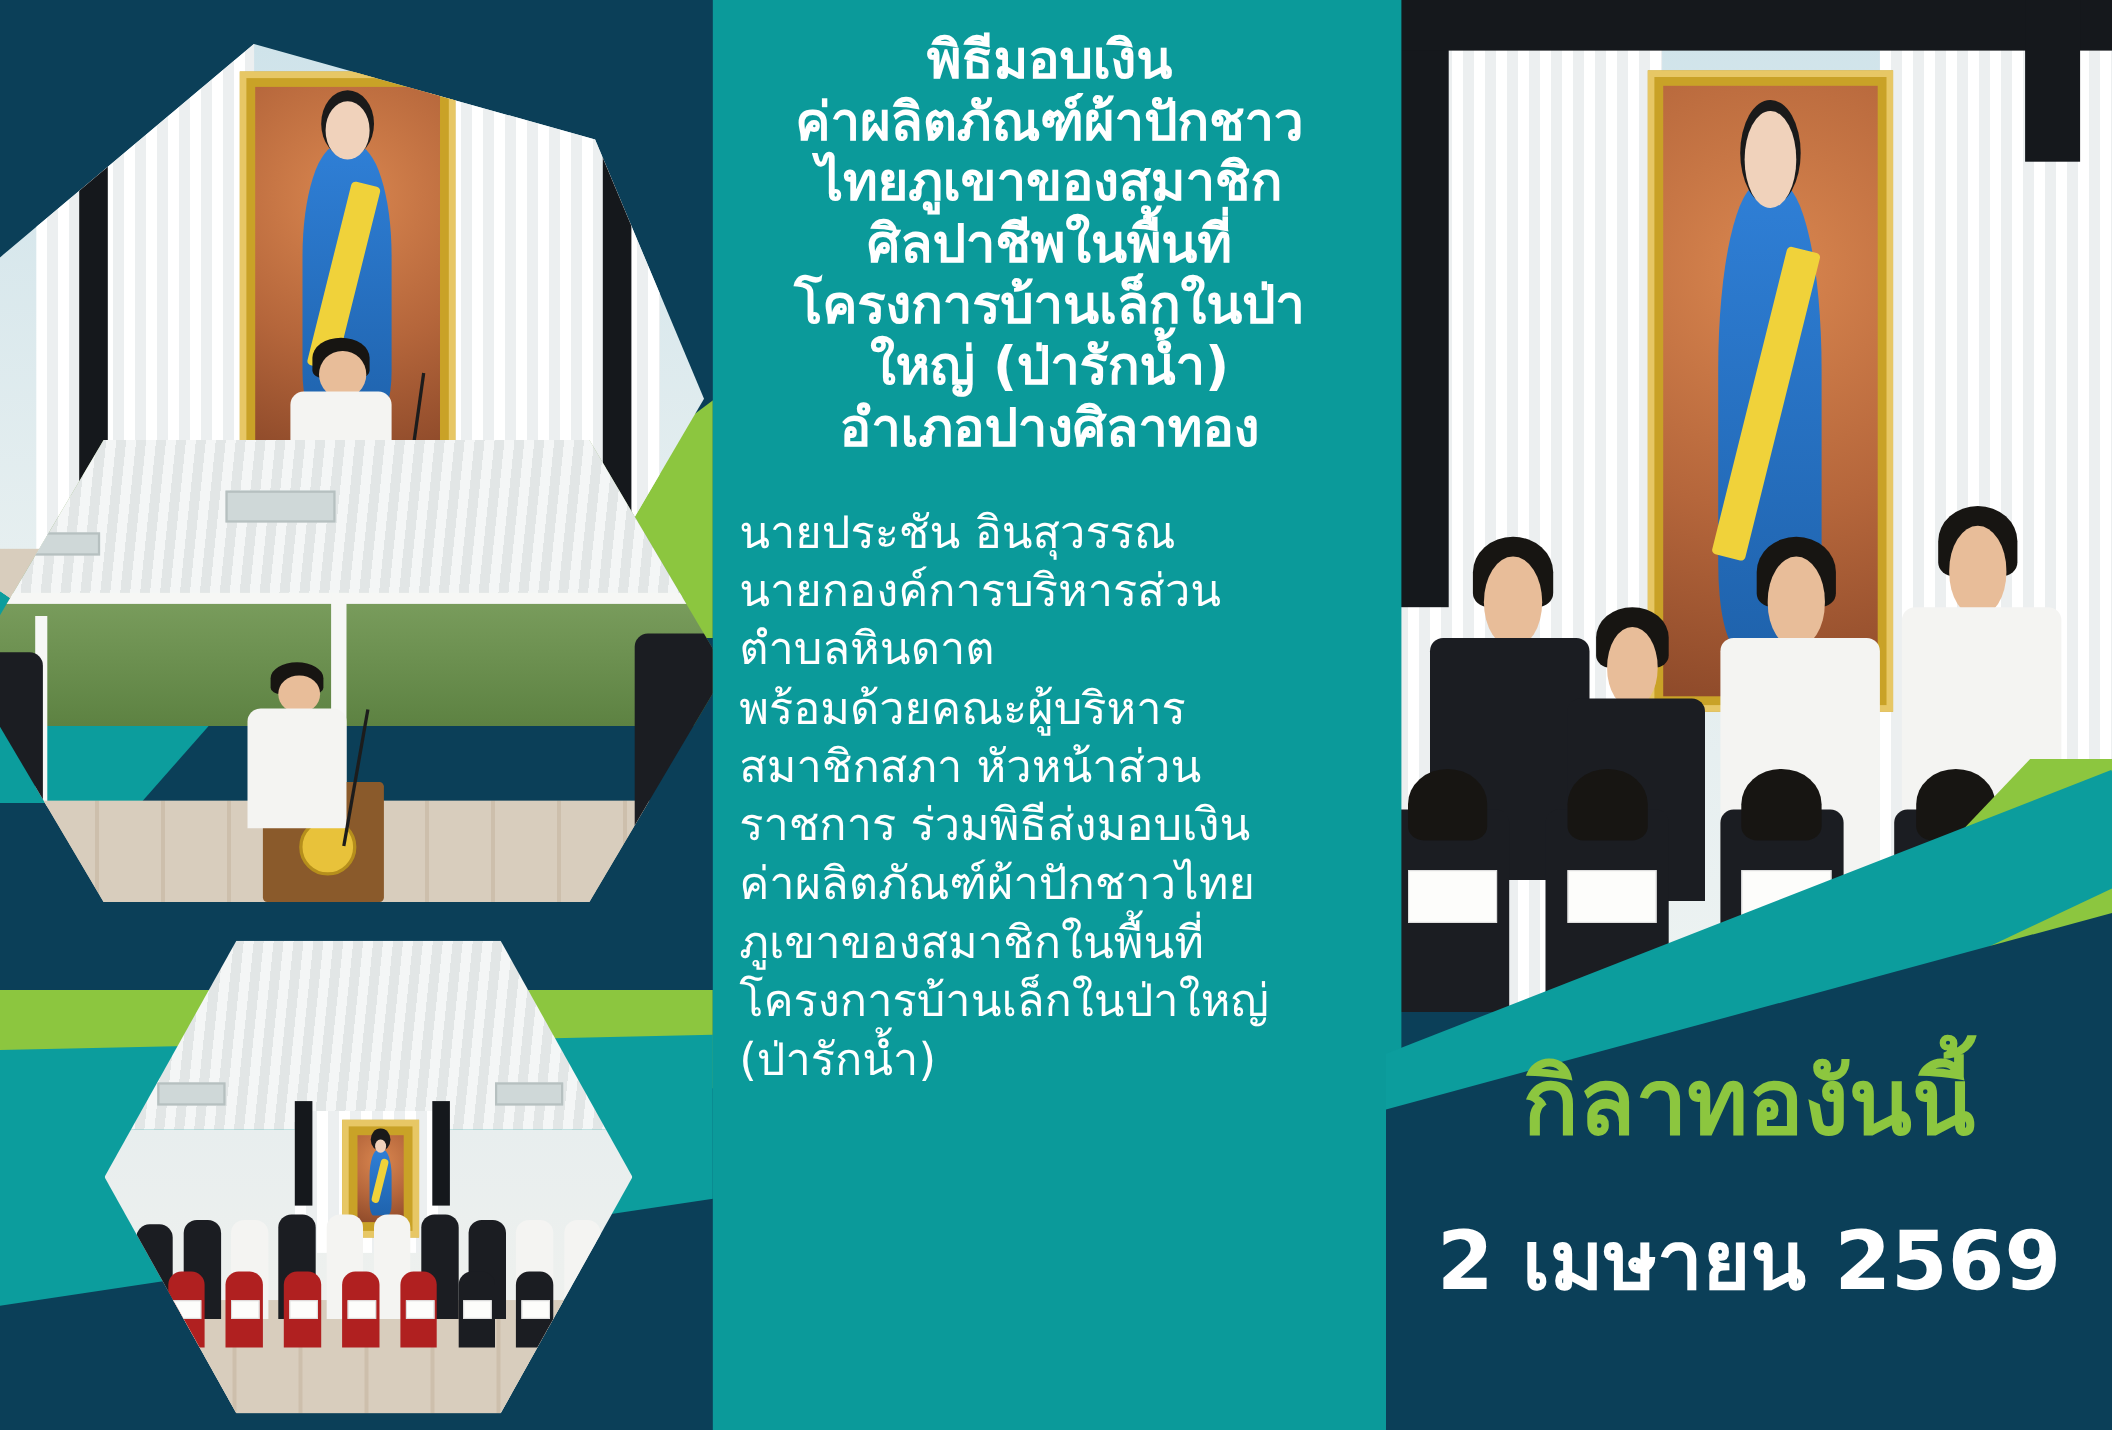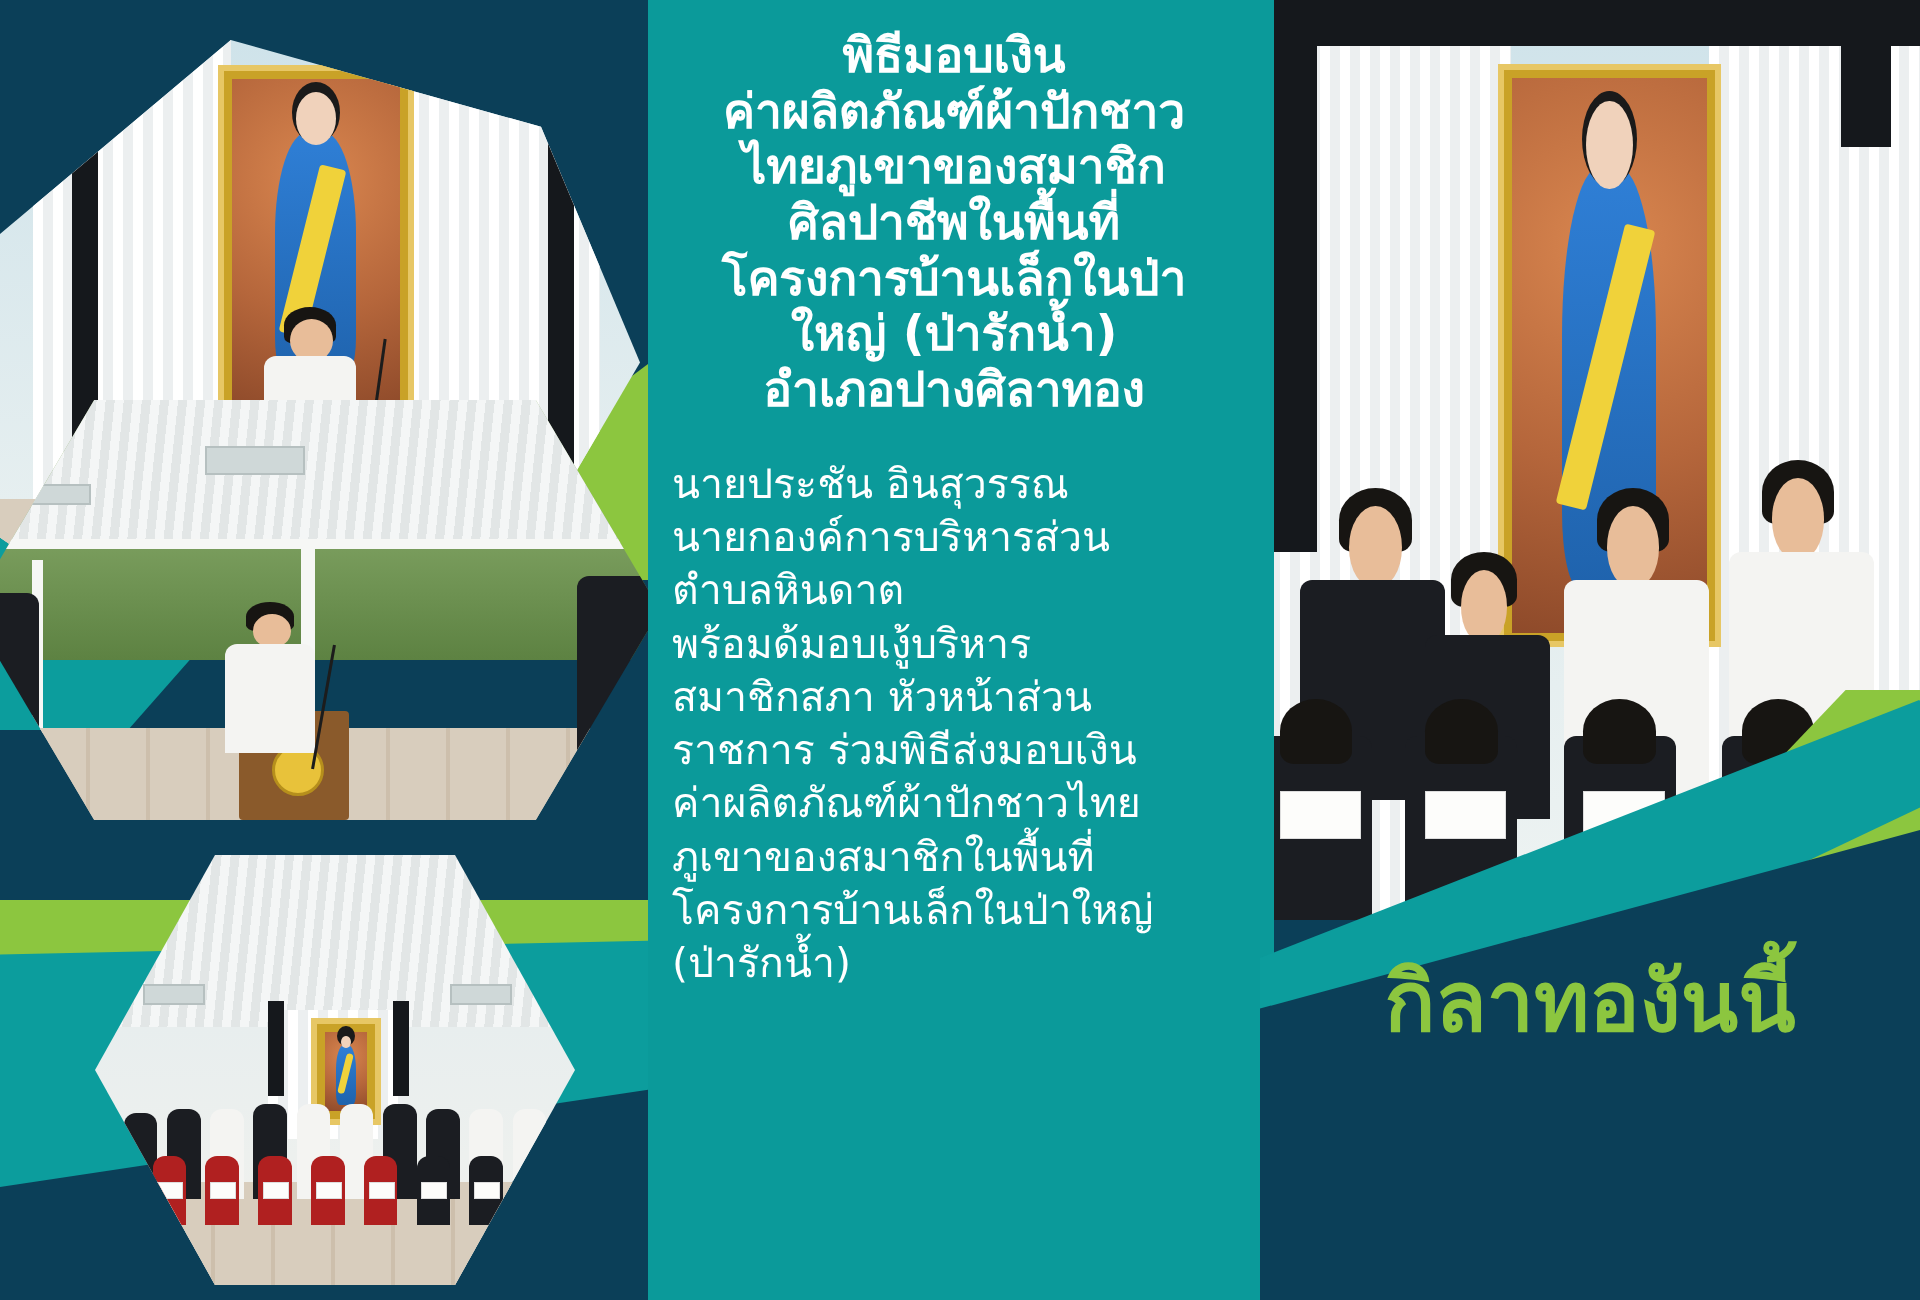--- a/index.html
+++ b/index.html
@@ -295,21 +295,21 @@
     <div class="center-title">พิธีมอบเงิน
 ค่าผลิตภัณฑ์ผ้าปักชาว
 ไทยภูเขาของสมาชิก
 ศิลปาชีพในพื้นที่
 โครงการบ้านเล็กในป่า
 ใหญ่ (ป่ารักน้ำ)
 อำเภอปางศิลาทอง</div>
     <div class="center-body">นายประชัน อินสุวรรณ
 นายกองค์การบริหารส่วน
 ตำบลหินดาต
-พร้อมด้มอบเงู้บริหาร
+พร้อมด้วยคณะผู้บริหาร
 สมาชิกสภา หัวหน้าส่วน
 ราชการ ร่วมพิธีส่งมอบเงิน
 ค่าผลิตภัณฑ์ผ้าปักชาวไทย
 ภูเขาของสมาชิกในพื้นที่
 โครงการบ้านเล็กในป่าใหญ่
 (ป่ารักน้ำ)</div>
   </div>
 
   <div class="right-col">
 
@@ -359,15 +359,16 @@
         </div>
       </div>
     </div>
 
     <div class="right-teal-edge"></div>
     <div class="right-green-wedge"></div>
     <div class="right-teal-wedge"></div>
     <div class="right-navy-bottom"></div>
 
     <div class="today-label">กิลาทองันนี้</div>
+    <div class="today-date">2 เมษายน 2569</div>
   </div>
 
 </div>
 
 </body></html>

